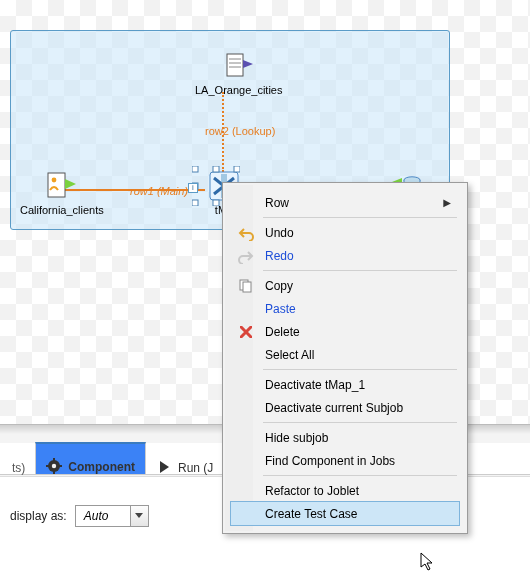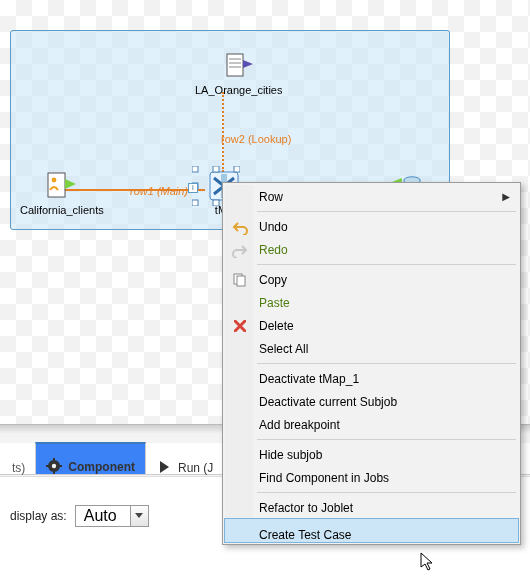--- a/index.html
+++ b/index.html
@@ -25,54 +25,54 @@
   }
   .node { position: absolute; text-align: center; }
   .node .icon { width: 32px; height: 32px; margin: 0 auto; display: block; }
   .node .lbl { font-size: 11px; color: #000; margin-top: 2px; white-space: nowrap; }
   .node-ca { left: 20px; top: 170px; }
   .node-la { left: 195px; top: 50px; }
   .node-tmap { left: 200px; top: 170px; }
   .node-out { left: 390px; top: 170px; }
   .conn-label { position: absolute; font-size: 11px; color: #e67e22; }
   .row1-lbl { left: 130px; top: 185px; font-style: italic; }
-  .row2-lbl { left: 205px; top: 133px; margin-left: 16px; }
+  .row2-lbl { left: 205px; top: 125px; }
   .line-h { position: absolute; height: 2px; background: #e67e22; }
   .line-v-dot { position: absolute; width: 0; border-left: 2px dotted #e67e22; }
   .marker { position: absolute; width: 10px; height: 10px; background:#fff; border:1px solid #5a9bc7; font-size:8px; line-height:8px; text-align:center; color:#3b6f96; }
   .sel-handles rect { fill:#fff; stroke:#4a80b0; stroke-width:1; }
 
   
   .tabs-row { position:absolute; left:0; top:424px; right:0; height:52px; border-top:1px solid #bbb; background:#f4f4f4; }
   .tabs-row .shadow { position:absolute; left:0; right:0; top:0; height:9px; background:linear-gradient(#d0d0d0,#f4f4f4); }
   .tabs-bar { position:absolute; left:0; right:0; top:18px; height:32px; background:#fff; border-bottom:1px solid #ccc; display:flex; align-items:center; padding-left:2px;}
   .tab { display:flex; align-items:flex-end; gap:6px; height:32px; padding:0 10px; color:#333; cursor:default; }
   .tab.trunc { color:#555; }
   .tab.active { background:#3b82f6; border-top:2px solid #3a7bbf; border-left:1px solid #ccc; border-right:1px solid #ccc; margin-top:-1px; font-weight:600; }
   .tab svg { width:16px; height:16px; }
 
   
   .props { position:absolute; left:0; top:476px; right:0; bottom:0; padding:28px 10px 10px 10px; background:#fff; border-top:1px solid #ddd; }
   .props .row { display:flex; align-items:center; gap:8px; }
   .props label { font-size:12px; color:#222; }
   .combo { display:flex; align-items:center; border:1px solid #999; height:22px; background:#fff; }
-  .combo .val { padding:0 8px; min-width:54px; font-size:16px; }
+  .combo .val { padding:0 8px; min-width:54px; font-size:12px;font-style:italic; }
   .combo .btn { width:18px; height:20px; border-left:1px solid #999; display:flex; align-items:center; justify-content:center; background:linear-gradient(#fdfdfd,#e5e5e5); }
 
   
   .menu {
-    position:absolute; left:222px; top:182px; width:299px;
+    position:absolute; left:222px; top:182px; width:246px;
     background:#f2f2f2; border:1px solid #9b9b9b;
     box-shadow:3px 3px 6px rgba(0,0,0,.25);
-    padding:2px;
+    padding:8px;
   }
   .menu .iconcol { position:absolute; left:2px; top:2px; bottom:2px; width:28px; background:#eee; }
   .menu-item { position:relative; display:flex; align-items:center; height:23px; padding-left:34px; padding-right:20px; font-size:12px; color:#000; }
-  .menu-item.disabled { color:#4d7c0f; }
-  .menu-item.hover { background:#cde6f7; outline:1px solid #7eb4dc;align-items:flex-end; }
+  .menu-item.disabled { color:#1d4ed8; }
+  .menu-item.hover { background:#cde6f7; outline:1px solid #7eb4dc; }
   .menu-sep { height:1px; margin:3px 2px 3px 32px; background:#d0d0d0; }
   .menu-item .micon { position:absolute; left:6px; width:18px; height:18px; display:flex; align-items:center; justify-content:center; }
   .menu-item .arrow { position:absolute; right:8px; font-size:10px; color:#333; }
 
   .cursor { position:absolute; left:420px; top:552px; width:16px; height:20px; pointer-events:none; }
 </style>
 </head>
 <body>
 
 <div class="canvas">
@@ -226,23 +226,20 @@
     <span>Select All</span>
   </div>
   <div class="menu-sep"></div>
 
   <div class="menu-item">
     <span>Deactivate tMap_1</span>
   </div>
   <div class="menu-item">
     <span>Deactivate current Subjob</span>
   </div>
-  <div class="menu-item">
-    <span>Add breakpoint</span>
-  </div>
   <div class="menu-sep"></div>
 
   <div class="menu-item">
     <span>Hide subjob</span>
   </div>
   <div class="menu-item">
     <span>Find Component in Jobs</span>
   </div>
   <div class="menu-sep"></div>
 

